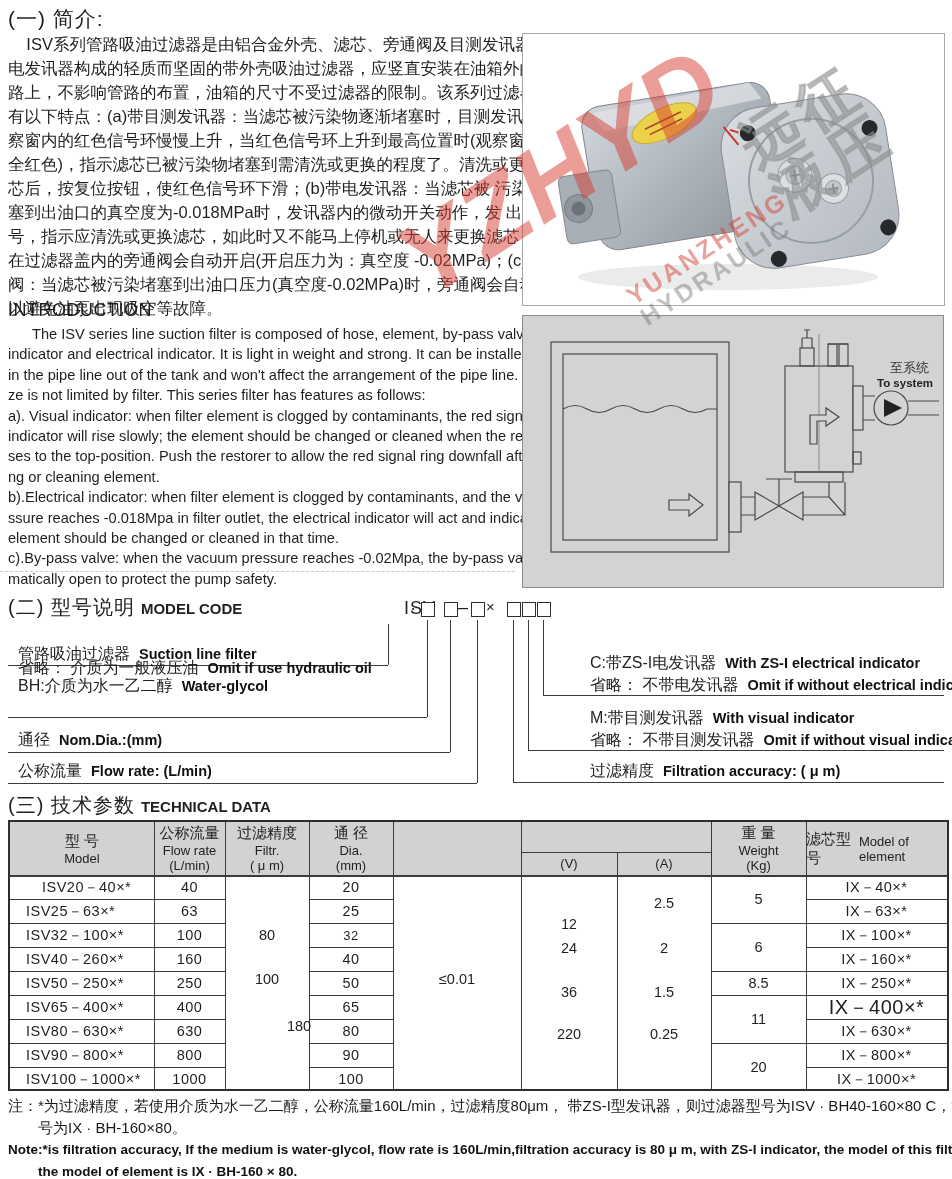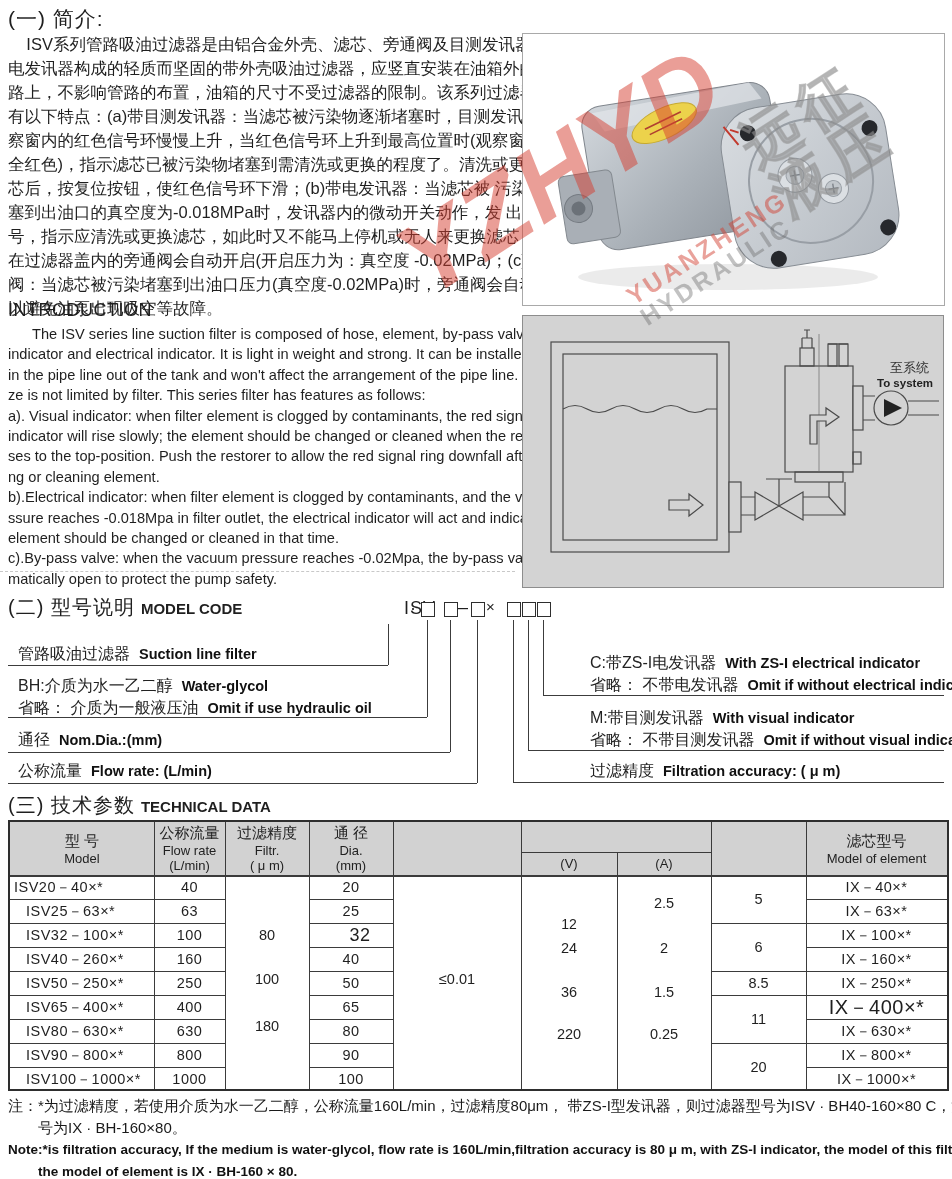--- a/index.html
+++ b/index.html
@@ -170,21 +170,21 @@
 <div class="hline" style="left:543px;top:695px;width:401px;"></div>
 <div class="hline" style="left:528px;top:750px;width:416px;"></div>
 <div class="hline" style="left:513px;top:782px;width:431px;"></div>
 
 <div class="mc-label" style="left:18px;top:644px;">
   <span class="mc-cn">管路吸油过滤器</span><span class="mc-en">Suction line filter</span>
 </div>
 <div class="mc-label" style="left:18px;top:676px;">
   <span class="mc-cn">BH:介质为水一乙二醇</span><span class="mc-en">Water-glycol</span>
 </div>
-<div class="mc-label" style="left:18px;top:698px;">
+<div class="mc-label" style="left:18px;top:658px;">
   <span class="mc-cn">省略： 介质为一般液压油</span><span class="mc-en">Omit if use hydraulic oil</span>
 </div>
 <div class="mc-label" style="left:18px;top:730px;">
   <span class="mc-cn">通径</span><span class="mc-en">Nom.Dia.:(mm)</span>
 </div>
 <div class="mc-label" style="left:18px;top:761px;">
   <span class="mc-cn">公称流量</span><span class="mc-en">Flow rate: (L/min)</span>
 </div>
 <div class="mc-label" style="left:590px;top:653px;">
   <span class="mc-cn">C:带ZS-I电发讯器</span><span class="mc-en">With ZS-I electrical indicator</span>
@@ -223,48 +223,53 @@
       <span class="th-en">( μ m)</span>
     </div>
     <div style="position: absolute; left: 299px; top: 0px; width: 84px; height: 53px; display: flex; flex-direction: column; justify-content: center; align-items: center;">
       <span class="th-cn">通 径</span>
       <span class="th-en">Dia.</span>
       <span class="th-en">(mm)</span>
     </div>
     <div style="position: absolute; left: 511px; top: 30px; width: 96px; height: 23px; display: flex; align-items: center; justify-content: center; font-size: 13px;">(V)</div>
     <div style="position: absolute; left: 607px; top: 30px; width: 94px; height: 23px; display: flex; align-items: center; justify-content: center; font-size: 13px;">(A)</div>
     <div style="position: absolute; left: 511px; top: 30px; width: 190px; height: 1px; background: rgb(59, 59, 59);"></div>
-    <div style="position: absolute; left: 796px; top: 0px; width: 141px; height: 53px; display: flex; flex-direction: column; justify-content: center; align-items: center;">
+    <div style="position: absolute; left: 701px; top: 0px; width: 95px; height: 53px; display: flex; flex-direction: column; justify-content: center; align-items: center;">
+      <span class="th-cn">重 量</span>
+      <span class="th-en">Weight</span>
+      <span class="th-en">(Kg)</span>
+    </div>
+    <div style="position: absolute; left: 796px; top: 0px; width: 141px; height: 53px; display: flex; flex-direction: row; justify-content: center; align-items: center;">
       <span class="th-cn">滤芯型号</span>
       <span class="th-en">Model of element</span>
     </div>
     <div style="position: absolute; left: 144px; top: 0px; width: 1px; height: 267px; background: rgb(59, 59, 59);"></div>
     <div style="position: absolute; left: 215px; top: 0px; width: 1px; height: 267px; background: rgb(59, 59, 59);"></div>
     <div style="position: absolute; left: 299px; top: 0px; width: 1px; height: 267px; background: rgb(59, 59, 59);"></div>
     <div style="position: absolute; left: 383px; top: 0px; width: 1px; height: 267px; background: rgb(59, 59, 59);"></div>
     <div style="position: absolute; left: 511px; top: 0px; width: 1px; height: 267px; background: rgb(59, 59, 59);"></div>
     <div style="position: absolute; left: 607px; top: 30px; width: 1px; height: 237px; background: rgb(59, 59, 59);"></div>
     <div style="position: absolute; left: 701px; top: 0px; width: 1px; height: 267px; background: rgb(59, 59, 59);"></div>
     <div style="position: absolute; left: 796px; top: 0px; width: 1px; height: 267px; background: rgb(59, 59, 59);"></div>
     <div style="position: absolute; left: 0px; top: 53px; width: 937px; height: 1.5px; background: rgb(59, 59, 59);"></div>
-    <div style="position: absolute; left: 0px; top: 53px; width: 144px; height: 24px; display: flex; align-items: center; padding-left: 4px; box-sizing: border-box; font-size: 14.5px; letter-spacing: 0.5px;">ISV20－40×*</div>
+    <div style="position: absolute; left: 0px; top: 53px; width: 144px; height: 24px; display: flex; align-items: center; padding-left: 32px; box-sizing: border-box; font-size: 14.5px; letter-spacing: 0.5px;">ISV20－40×*</div>
     <div style="position: absolute; left: 144px; top: 53px; width: 71px; height: 24px; display: flex; align-items: center; justify-content: center; font-size: 14.5px; letter-spacing: 0.5px;">40</div>
     <div style="position: absolute; left: 299px; top: 53px; width: 84px; height: 24px; display: flex; align-items: center; justify-content: center; font-size: 14.5px; letter-spacing: 0.5px;">20</div>
     <div style="position: absolute; left: 796px; top: 53px; width: 141px; height: 24px; display: flex; align-items: center; justify-content: center; font-size: 14.5px; letter-spacing: 0.5px;">IX－40×*</div>
     <div style="position: absolute; left: 0px; top: 77px; width: 144px; height: 24px; display: flex; align-items: center; padding-left: 16px; box-sizing: border-box; font-size: 14.5px; letter-spacing: 0.5px;">ISV25－63×*</div>
     <div style="position: absolute; left: 144px; top: 77px; width: 71px; height: 24px; display: flex; align-items: center; justify-content: center; font-size: 14.5px; letter-spacing: 0.5px;">63</div>
     <div style="position: absolute; left: 299px; top: 77px; width: 84px; height: 24px; display: flex; align-items: center; justify-content: center; font-size: 14.5px; letter-spacing: 0.5px;">25</div>
     <div style="position: absolute; left: 796px; top: 77px; width: 141px; height: 24px; display: flex; align-items: center; justify-content: center; font-size: 14.5px; letter-spacing: 0.5px;">IX－63×*</div>
     <div style="position: absolute; left: 0px; top: 77px; width: 144px; height: 1px; background: rgb(59, 59, 59);"></div>
     <div style="position: absolute; left: 144px; top: 77px; width: 71px; height: 1px; background: rgb(59, 59, 59);"></div>
     <div style="position: absolute; left: 299px; top: 77px; width: 84px; height: 1px; background: rgb(59, 59, 59);"></div>
     <div style="position: absolute; left: 796px; top: 77px; width: 141px; height: 1px; background: rgb(59, 59, 59);"></div>
     <div style="position: absolute; left: 0px; top: 101px; width: 144px; height: 24px; display: flex; align-items: center; padding-left: 16px; box-sizing: border-box; font-size: 14.5px; letter-spacing: 0.5px;">ISV32－100×*</div>
     <div style="position: absolute; left: 144px; top: 101px; width: 71px; height: 24px; display: flex; align-items: center; justify-content: center; font-size: 14.5px; letter-spacing: 0.5px;">100</div>
-    <div style="position: absolute; left: 299px; top: 101px; width: 84px; height: 24px; display: flex; align-items: center; justify-content: center; font-size: 18px; letter-spacing: 0.5px; padding-left: 9px;">32</div>
+    <div style="position: absolute; left: 299px; top: 101px; width: 84px; height: 24px; display: flex; align-items: center; justify-content: center; font-size: 13px; letter-spacing: 0.5px;">32</div>
     <div style="position: absolute; left: 796px; top: 101px; width: 141px; height: 24px; display: flex; align-items: center; justify-content: center; font-size: 14.5px; letter-spacing: 0.5px;">IX－100×*</div>
     <div style="position: absolute; left: 0px; top: 101px; width: 144px; height: 1px; background: rgb(59, 59, 59);"></div>
     <div style="position: absolute; left: 144px; top: 101px; width: 71px; height: 1px; background: rgb(59, 59, 59);"></div>
     <div style="position: absolute; left: 299px; top: 101px; width: 84px; height: 1px; background: rgb(59, 59, 59);"></div>
     <div style="position: absolute; left: 796px; top: 101px; width: 141px; height: 1px; background: rgb(59, 59, 59);"></div>
     <div style="position: absolute; left: 0px; top: 125px; width: 144px; height: 24px; display: flex; align-items: center; padding-left: 16px; box-sizing: border-box; font-size: 14.5px; letter-spacing: 0.5px;">ISV40－260×*</div>
     <div style="position: absolute; left: 144px; top: 125px; width: 71px; height: 24px; display: flex; align-items: center; justify-content: center; font-size: 14.5px; letter-spacing: 0.5px;">160</div>
     <div style="position: absolute; left: 299px; top: 125px; width: 84px; height: 24px; display: flex; align-items: center; justify-content: center; font-size: 14.5px; letter-spacing: 0.5px;">40</div>
     <div style="position: absolute; left: 796px; top: 125px; width: 141px; height: 24px; display: flex; align-items: center; justify-content: center; font-size: 14.5px; letter-spacing: 0.5px;">IX－160×*</div>
     <div style="position: absolute; left: 0px; top: 125px; width: 144px; height: 1px; background: rgb(59, 59, 59);"></div>
@@ -306,21 +311,21 @@
     <div style="position: absolute; left: 0px; top: 245px; width: 144px; height: 24px; display: flex; align-items: center; padding-left: 16px; box-sizing: border-box; font-size: 14.5px; letter-spacing: 0.5px;">ISV100－1000×*</div>
     <div style="position: absolute; left: 144px; top: 245px; width: 71px; height: 24px; display: flex; align-items: center; justify-content: center; font-size: 14.5px; letter-spacing: 0.5px;">1000</div>
     <div style="position: absolute; left: 299px; top: 245px; width: 84px; height: 24px; display: flex; align-items: center; justify-content: center; font-size: 14.5px; letter-spacing: 0.5px;">100</div>
     <div style="position: absolute; left: 796px; top: 245px; width: 141px; height: 24px; display: flex; align-items: center; justify-content: center; font-size: 14.5px; letter-spacing: 0.5px;">IX－1000×*</div>
     <div style="position: absolute; left: 0px; top: 245px; width: 144px; height: 1px; background: rgb(59, 59, 59);"></div>
     <div style="position: absolute; left: 144px; top: 245px; width: 71px; height: 1px; background: rgb(59, 59, 59);"></div>
     <div style="position: absolute; left: 299px; top: 245px; width: 84px; height: 1px; background: rgb(59, 59, 59);"></div>
     <div style="position: absolute; left: 796px; top: 245px; width: 141px; height: 1px; background: rgb(59, 59, 59);"></div>
     <div style="position: absolute; left: 215px; top: 101px; width: 84px; height: 24px; display: flex; align-items: center; justify-content: center; font-size: 14.5px;">80</div>
     <div style="position: absolute; left: 215px; top: 145px; width: 84px; height: 24px; display: flex; align-items: center; justify-content: center; font-size: 14.5px;">100</div>
-    <div style="position: absolute; left: 215px; top: 192px; width: 84px; height: 24px; display: flex; align-items: center; justify-content: center; font-size: 14.5px;">180</div>
+    <div style="position: absolute; left: 215px; top: 192px; width: 84px; height: 24px; display: flex; align-items: center; justify-content: center; font-size: 14.5px; padding-left: 32px;">180</div>
     <div style="position: absolute; left: 383px; top: 145px; width: 128px; height: 24px; display: flex; align-items: center; justify-content: center; font-size: 14.5px;">≤0.01</div>
     <div style="position: absolute; left: 511px; top: 69px; width: 96px; height: 24px; display: flex; align-items: center; justify-content: center; font-size: 14px; margin-top: 21px;">12</div>
     <div style="position: absolute; left: 511px; top: 114px; width: 96px; height: 24px; display: flex; align-items: center; justify-content: center; font-size: 14.5px;">24</div>
     <div style="position: absolute; left: 511px; top: 158px; width: 96px; height: 24px; display: flex; align-items: center; justify-content: center; font-size: 14.5px;">36</div>
     <div style="position: absolute; left: 511px; top: 200px; width: 96px; height: 24px; display: flex; align-items: center; justify-content: center; font-size: 14.5px;">220</div>
     <div style="position: absolute; left: 607px; top: 69px; width: 94px; height: 24px; display: flex; align-items: center; justify-content: center; font-size: 14.5px;">2.5</div>
     <div style="position: absolute; left: 607px; top: 114px; width: 94px; height: 24px; display: flex; align-items: center; justify-content: center; font-size: 14.5px;">2</div>
     <div style="position: absolute; left: 607px; top: 158px; width: 94px; height: 24px; display: flex; align-items: center; justify-content: center; font-size: 14.5px;">1.5</div>
     <div style="position: absolute; left: 607px; top: 200px; width: 94px; height: 24px; display: flex; align-items: center; justify-content: center; font-size: 14.5px;">0.25</div>
     <div style="position: absolute; left: 701px; top: 53px; width: 95px; height: 48px; display: flex; align-items: center; justify-content: center; font-size: 14.5px;">5</div>

